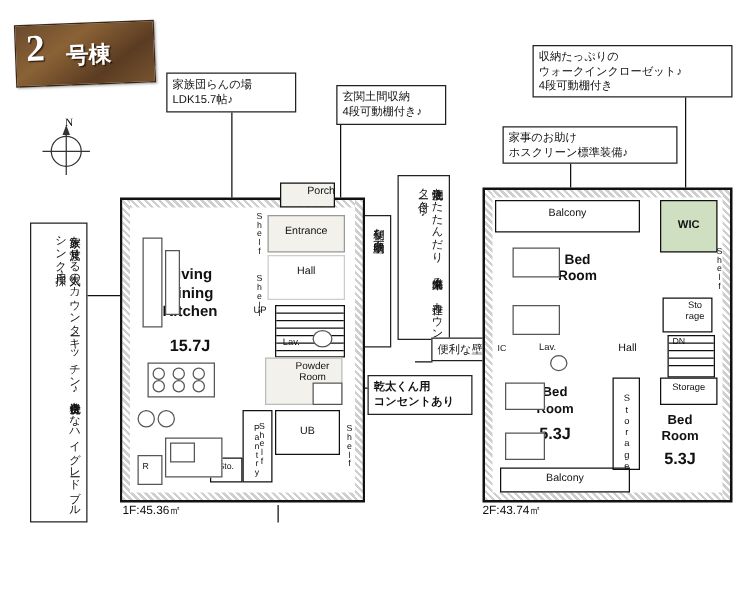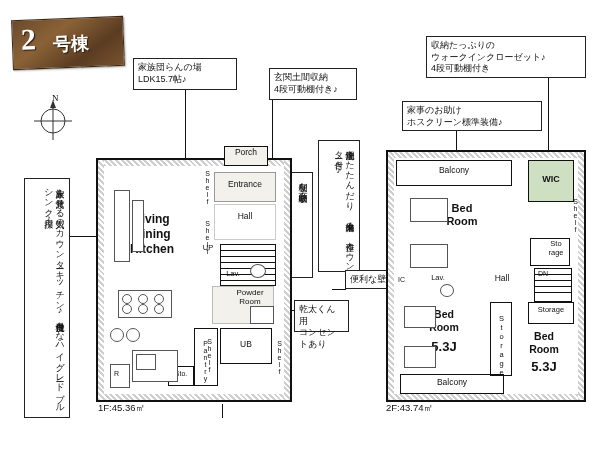--- a/index.html
+++ b/index.html
@@ -87,42 +87,42 @@
   <div class="callout vert" style="left:24px;top:178px;width:46px;height:240px;">家族を見渡せる人気のカウンターキッチン♪食洗機付きなハイグレードブルシンク採用♪</div>
 
   <div class="callout vert" style="left:287px;top:172px;width:26px;height:106px;">便利な壁面収納♪</div>
 
   <div class="callout vert" style="left:318px;top:140px;width:42px;height:132px;">洗濯物をたたんだり
 準備出来る
 造作カウンター付き♪</div>
 
   <div class="callout" style="left:345px;top:270px;width:90px;height:19px;">便利な壁面収納♪</div>
 
-  <div class="callout" style="left:294px;top:300px;width:55px;height:32px;white-space:pre-line;">乾太くん用
+  <div class="callout" style="left:294px;top:300px;width:84px;height:32px;white-space:pre-line;font-weight:bold;">乾太くん用
 コンセントあり</div>
 
 
   <div class="leader" style="left:185px;top:90px;width:1px;height:85px;"></div>
   <div class="leader" style="left:272px;top:100px;width:1px;height:72px;"></div>
   <div class="leader" style="left:548px;top:78px;width:1px;height:82px;"></div>
   <div class="leader" style="left:456px;top:131px;width:1px;height:36px;"></div>
   <div class="leader" style="left:70px;top:236px;width:28px;height:1px;"></div>
   <div class="leader" style="left:332px;top:289px;width:14px;height:1px;"></div>
   <div class="leader" style="left:266px;top:310px;width:28px;height:1px;"></div>
   <div class="leader" style="left:222px;top:404px;width:1px;height:14px;"></div>
 
   <div class="plan" style="left:96px;top:158px;width:192px;height:240px;">
 
     <div class="abs hatch" style="left:0;top:0;width:192px;height:6px;"></div>
     <div class="abs hatch" style="left:0;top:234px;width:192px;height:6px;"></div>
     <div class="abs hatch" style="left:0;top:0;width:6px;height:240px;"></div>
     <div class="abs hatch" style="left:186px;top:0;width:6px;height:240px;"></div>
 
     <div class="room lightfill abs" style="left:126px;top:-14px;width:44px;height:20px;border:1px solid #111;"></div>
-    <div class="rlabel" style="left:126px;top:-12px;width:44px;">Porch</div>
+    <div class="rlabel" style="left:126px;top:-12px;width:44px;text-align:right;">Porch</div>
 
     <div class="room lightfill" style="left:116px;top:12px;width:62px;height:30px;border:1px solid #999;"></div>
     <div class="rlabel" style="left:116px;top:20px;width:62px;">Entrance</div>
 
     <div class="room" style="left:116px;top:44px;width:62px;height:36px;border:1px solid #ccc;"></div>
     <div class="rlabel" style="left:116px;top:52px;width:62px;">Hall</div>
 
     <div class="stairs" style="left:122px;top:84px;width:54px;height:40px;border:1px solid #111;">
       <i style="top:5px"></i>
         <i style="top:11px"></i>
@@ -156,20 +156,21 @@
     <div class="txtv" style="left:108px;top:178px;">Shelf</div>
     <div class="txtv" style="left:178px;top:180px;">Shelf</div>
 
     <div class="furn" style="left:12px;top:204px;width:18px;height:22px;"></div>
     <div class="txt" style="left:16px;top:210px;">R</div>
 
     <div class="room" style="left:10px;top:20px;width:98px;height:210px;"></div>
     <div class="rlabel" style="left:14px;top:52px;width:80px;white-space:pre-line;font-size:12px;font-weight:bold;line-height:1.25;">Living
 Dining
 Kitchen</div>
+    <div class="rlabel big" style="left:14px;top:110px;width:80px;">15.7J</div>
 
     <div class="furn" style="left:16px;top:30px;width:14px;height:70px;"></div>
     <div class="furn" style="left:34px;top:40px;width:10px;height:50px;"></div>
     <div class="furn" style="left:20px;top:130px;width:52px;height:26px;"></div>
     <div class="circ" style="left:24px;top:134px;width:8px;height:8px;"></div>
     <div class="circ" style="left:40px;top:134px;width:8px;height:8px;"></div>
     <div class="circ" style="left:56px;top:134px;width:8px;height:8px;"></div>
     <div class="circ" style="left:24px;top:144px;width:8px;height:8px;"></div>
     <div class="circ" style="left:40px;top:144px;width:8px;height:8px;"></div>
     <div class="circ" style="left:56px;top:144px;width:8px;height:8px;"></div>

